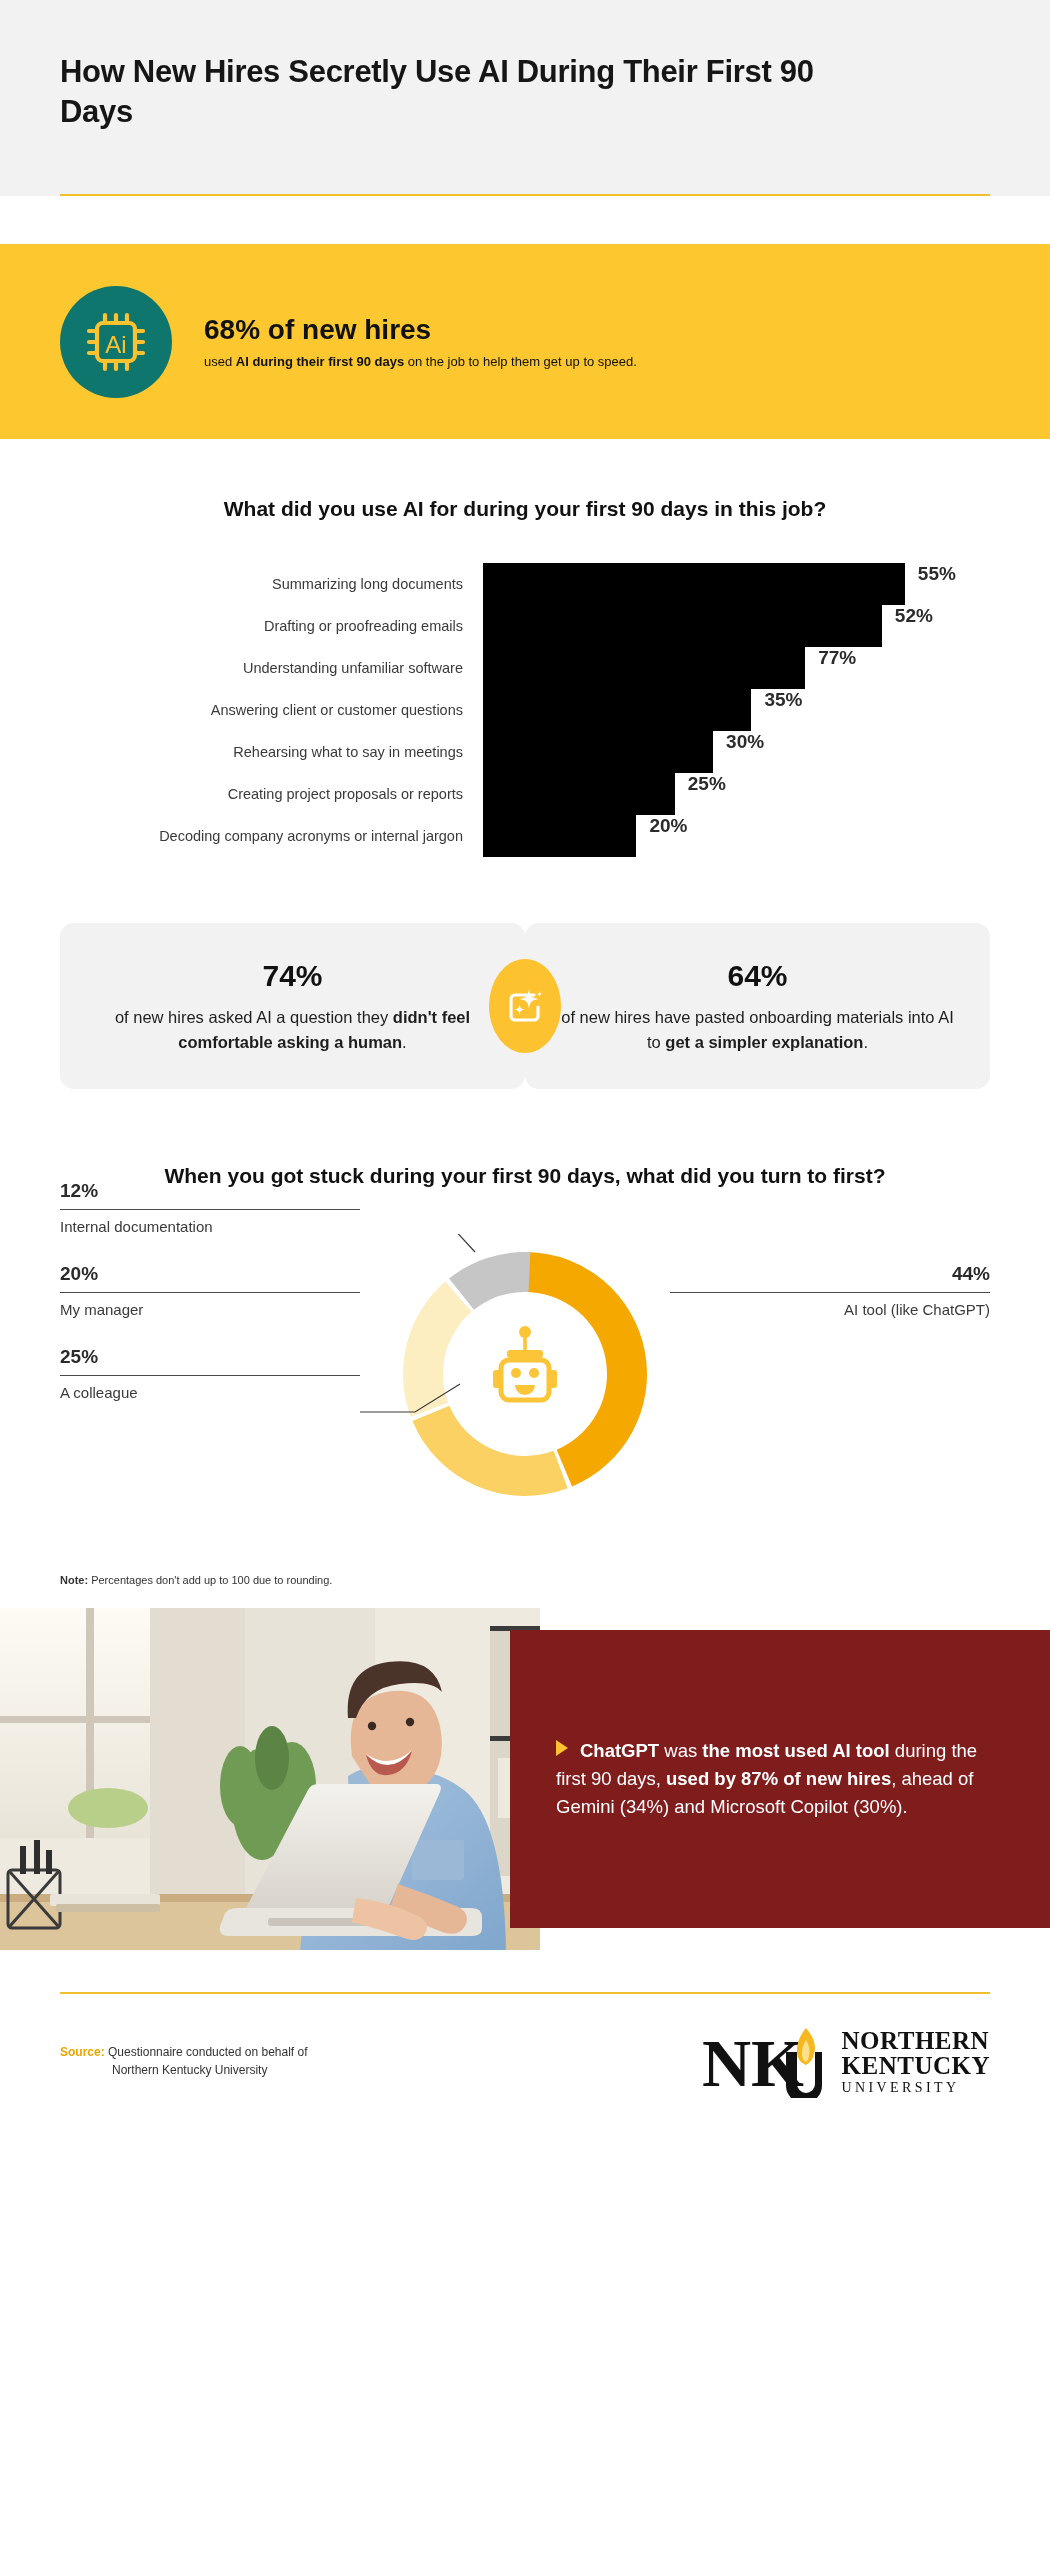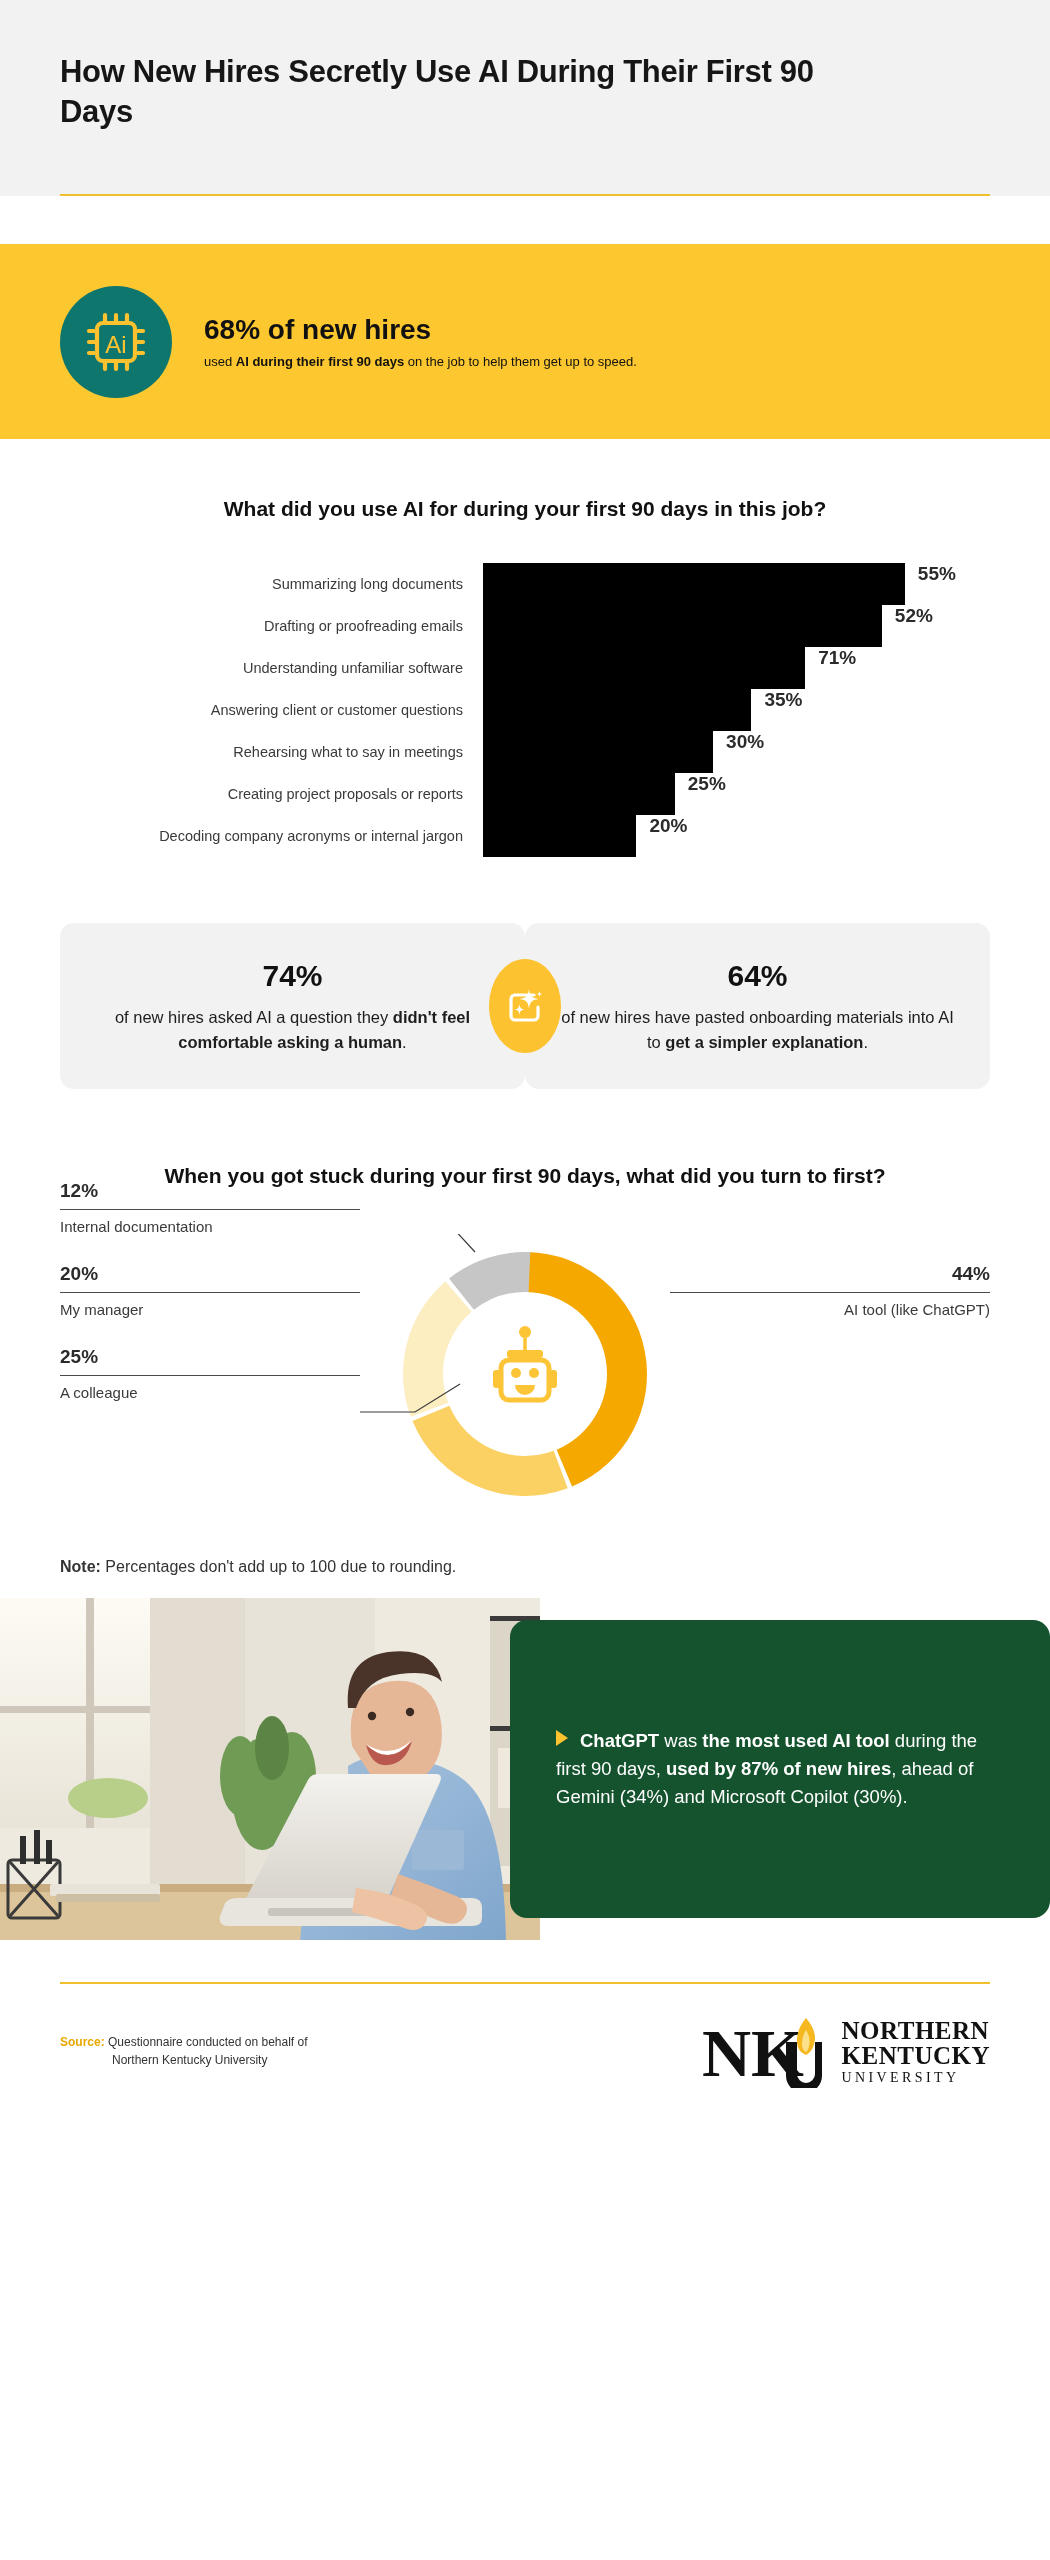--- a/index.html
+++ b/index.html
@@ -131,40 +131,39 @@
     left:50%; transform:translateX(-50%);
     top:0;
   }
   .cal { position:absolute; }
   .cal-pct { font-size:19px; font-weight:bold; color:#2b2b2b; }
   .cal-rule { height:1px; background:#4a4a4a; margin:7px 0 8px 0; }
   .cal-lbl { font-size:15px; color:#3a3a3a; }
   .cal-right { text-align:right; }
 
   .note {
-    margin:44px 60px 0 60px;
-    font-size:16px; color:#333;
+    margin:60px 60px 0 60px;
+    font-size:11px; color:#333;
   }
   .note b { font-weight:bold; }
 
   
   .photo-band { position:relative; margin-top:22px; height:342px; }
   .photo {
     position:absolute; left:0; top:0;
     width:540px; height:342px;
     overflow:hidden;
   }
   .black-panel {
     position:absolute;
     left:510px; top:22px;
     width:540px; height:298px;
-    background:#14532d;
+    background:#7f1d1d;
     display:flex; align-items:center;
     padding:0 48px 0 46px;
-    border-radius:17px;
   }
   .panel-text {
     font-size:18.5px; line-height:1.52; color:#ffffff;
   }
   .panel-text b { font-weight:bold; }
   .tri {
     display:inline-block;
     width:0;height:0;
     border-left:12px solid #fdc22f;
     border-top:8px solid transparent;
@@ -248,21 +247,21 @@
         <div class="bar-label">Drafting or proofreading emails</div>
         <div class="bar-track">
           <div class="bar-fill" style="width: 398.84px; background: rgb(0, 0, 0);"></div>
           <div class="bar-val">52%</div>
         </div>
       </div>
       <div class="bar-row">
         <div class="bar-label">Understanding unfamiliar software</div>
         <div class="bar-track">
           <div class="bar-fill" style="width: 322.14px; background: rgb(0, 0, 0);"></div>
-          <div class="bar-val">71%</div>
+          <div class="bar-val">77%</div>
         </div>
       </div>
       <div class="bar-row">
         <div class="bar-label">Answering client or customer questions</div>
         <div class="bar-track">
           <div class="bar-fill" style="width: 268.45px; background: rgb(0, 0, 0);"></div>
           <div class="bar-val">35%</div>
         </div>
       </div>
       <div class="bar-row">

